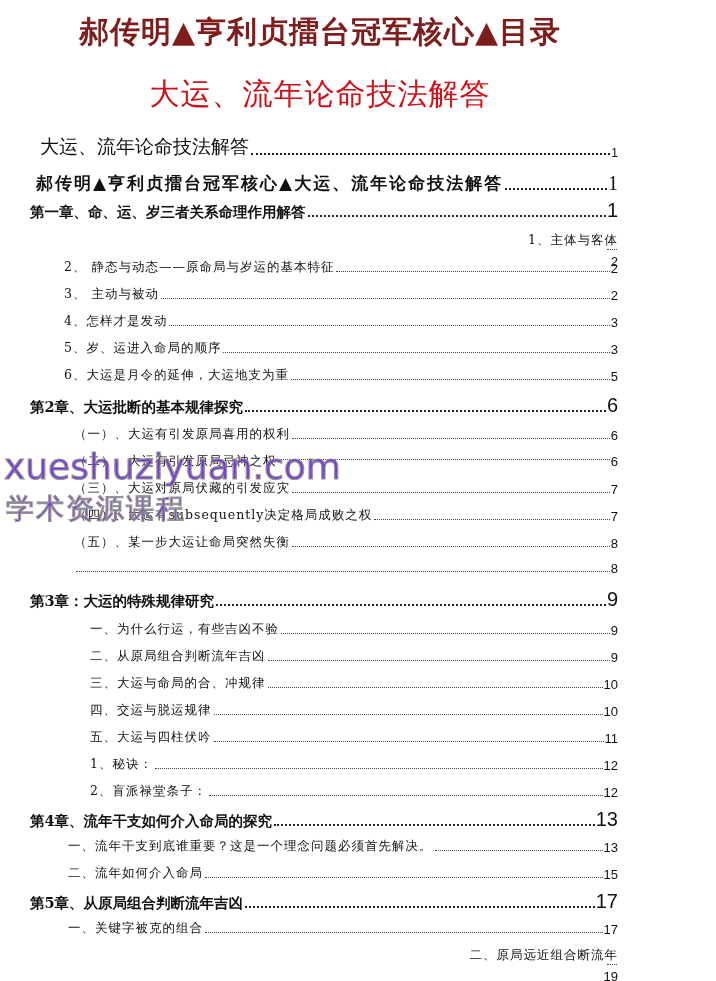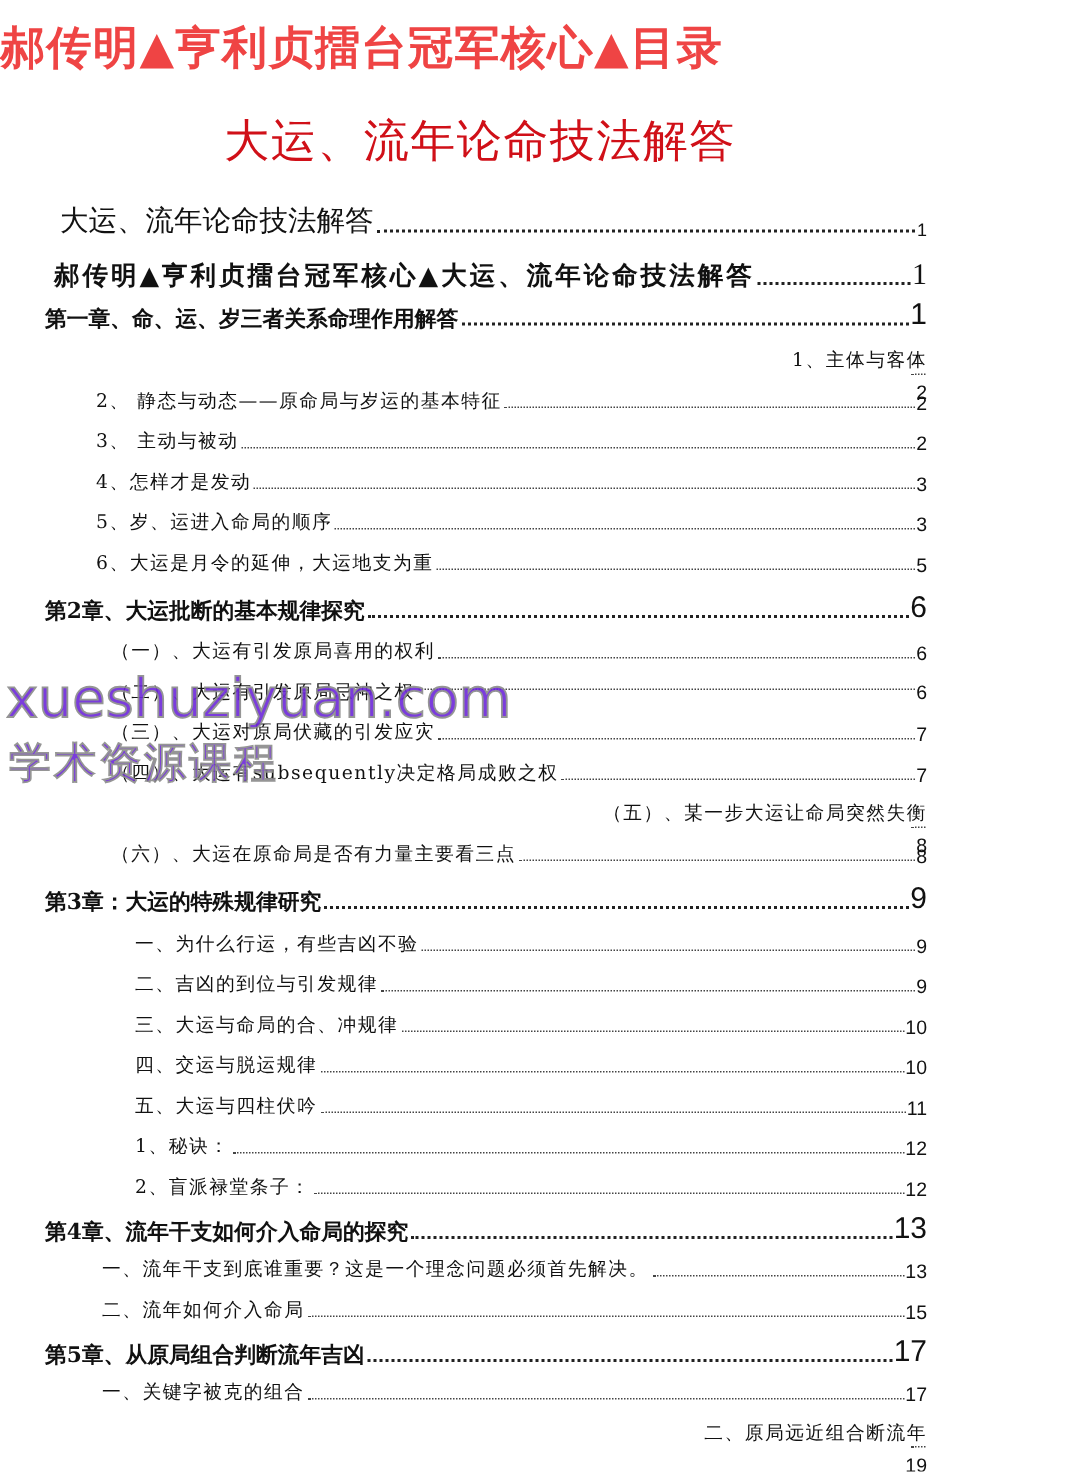--- a/index.html
+++ b/index.html
@@ -2,24 +2,24 @@
 <html><head>
   <meta charset="utf-8">
   <style>
     html, body { margin: 0; padding: 0; background: #ffffff; }
     body {
       width: 716px; height: 981px; position: relative; overflow: hidden;
       font-family: "DejaVu Serif", "Liberation Serif", serif;
       color: #111;
     }
     .title-main {
-      position: absolute; left: 0; top: 12px; width: 640px; text-align: left;
+      position: absolute; left: 0; top: 12px; width: 640px; text-align: center;
       font-family: "DejaVu Sans", "Liberation Sans", sans-serif;
       font-size: 30px; font-weight: bold; letter-spacing: 1px;
-      color: #ef4444;
+      color: #7f1d1d;
     }
     .title-sub {
       position: absolute; left: 0; top: 74px; width: 640px; text-align: center;
       font-family: "DejaVu Serif", "Liberation Serif", serif;
       font-size: 30px; color: #d01018; letter-spacing: 1px;
     }
     .toc { position: absolute; left: 0; top: 0; width: 716px; }
     .row {
       position: absolute; display: flex; align-items: flex-end;
       right: 98px; white-space: nowrap;
@@ -122,43 +122,42 @@
   <div class="row lvl-sub" style="left:74px; top:480px;">
     <span class="label">（三）、大运对原局伏藏的引发应灾</span>
     <span class="leader"></span>
     <span class="page">7</span>
   </div>
   <div class="row lvl-sub" style="left:74px; top:507px;">
     <span class="label">（四）、大运有subsequently决定格局成败之权</span>
     <span class="leader"></span>
     <span class="page">7</span>
   </div>
-  <div class="row lvl-sub" style="left:74px; top:534px;flex-direction:column;">
+  <div class="row lvl-sub" style="left:74px; top:534px;">
     <span class="label">（五）、某一步大运让命局突然失衡</span>
     <span class="leader"></span>
     <span class="page">8</span>
   </div>
   <div class="row lvl-sub" style="left:74px; top:561px;">
-    <span class="label">（六）、大运在原命局是否有力量主要看三点</span>
     <span class="leader"></span>
     <span class="page">8</span>
   </div>
 
   <div class="row lvl-chap" style="left:30px; top:588px;">
     <span class="label">第3章：大运的特殊规律研究</span>
     <span class="leader"></span>
     <span class="page">9</span>
   </div>
   <div class="row lvl-sub" style="left:90px; top:621px;">
     <span class="label">一、为什么行运，有些吉凶不验</span>
     <span class="leader"></span>
     <span class="page">9</span>
   </div>
   <div class="row lvl-sub" style="left:90px; top:648px;">
-    <span class="label">二、吉凶的到位与引发规律</span>
+    <span class="label">二、从原局组合判断流年吉凶</span>
     <span class="leader"></span>
     <span class="page">9</span>
   </div>
   <div class="row lvl-sub" style="left:90px; top:675px;">
     <span class="label">三、大运与命局的合、冲规律</span>
     <span class="leader"></span>
     <span class="page">10</span>
   </div>
   <div class="row lvl-sub" style="left:90px; top:702px;">
     <span class="label">四、交运与脱运规律</span>

